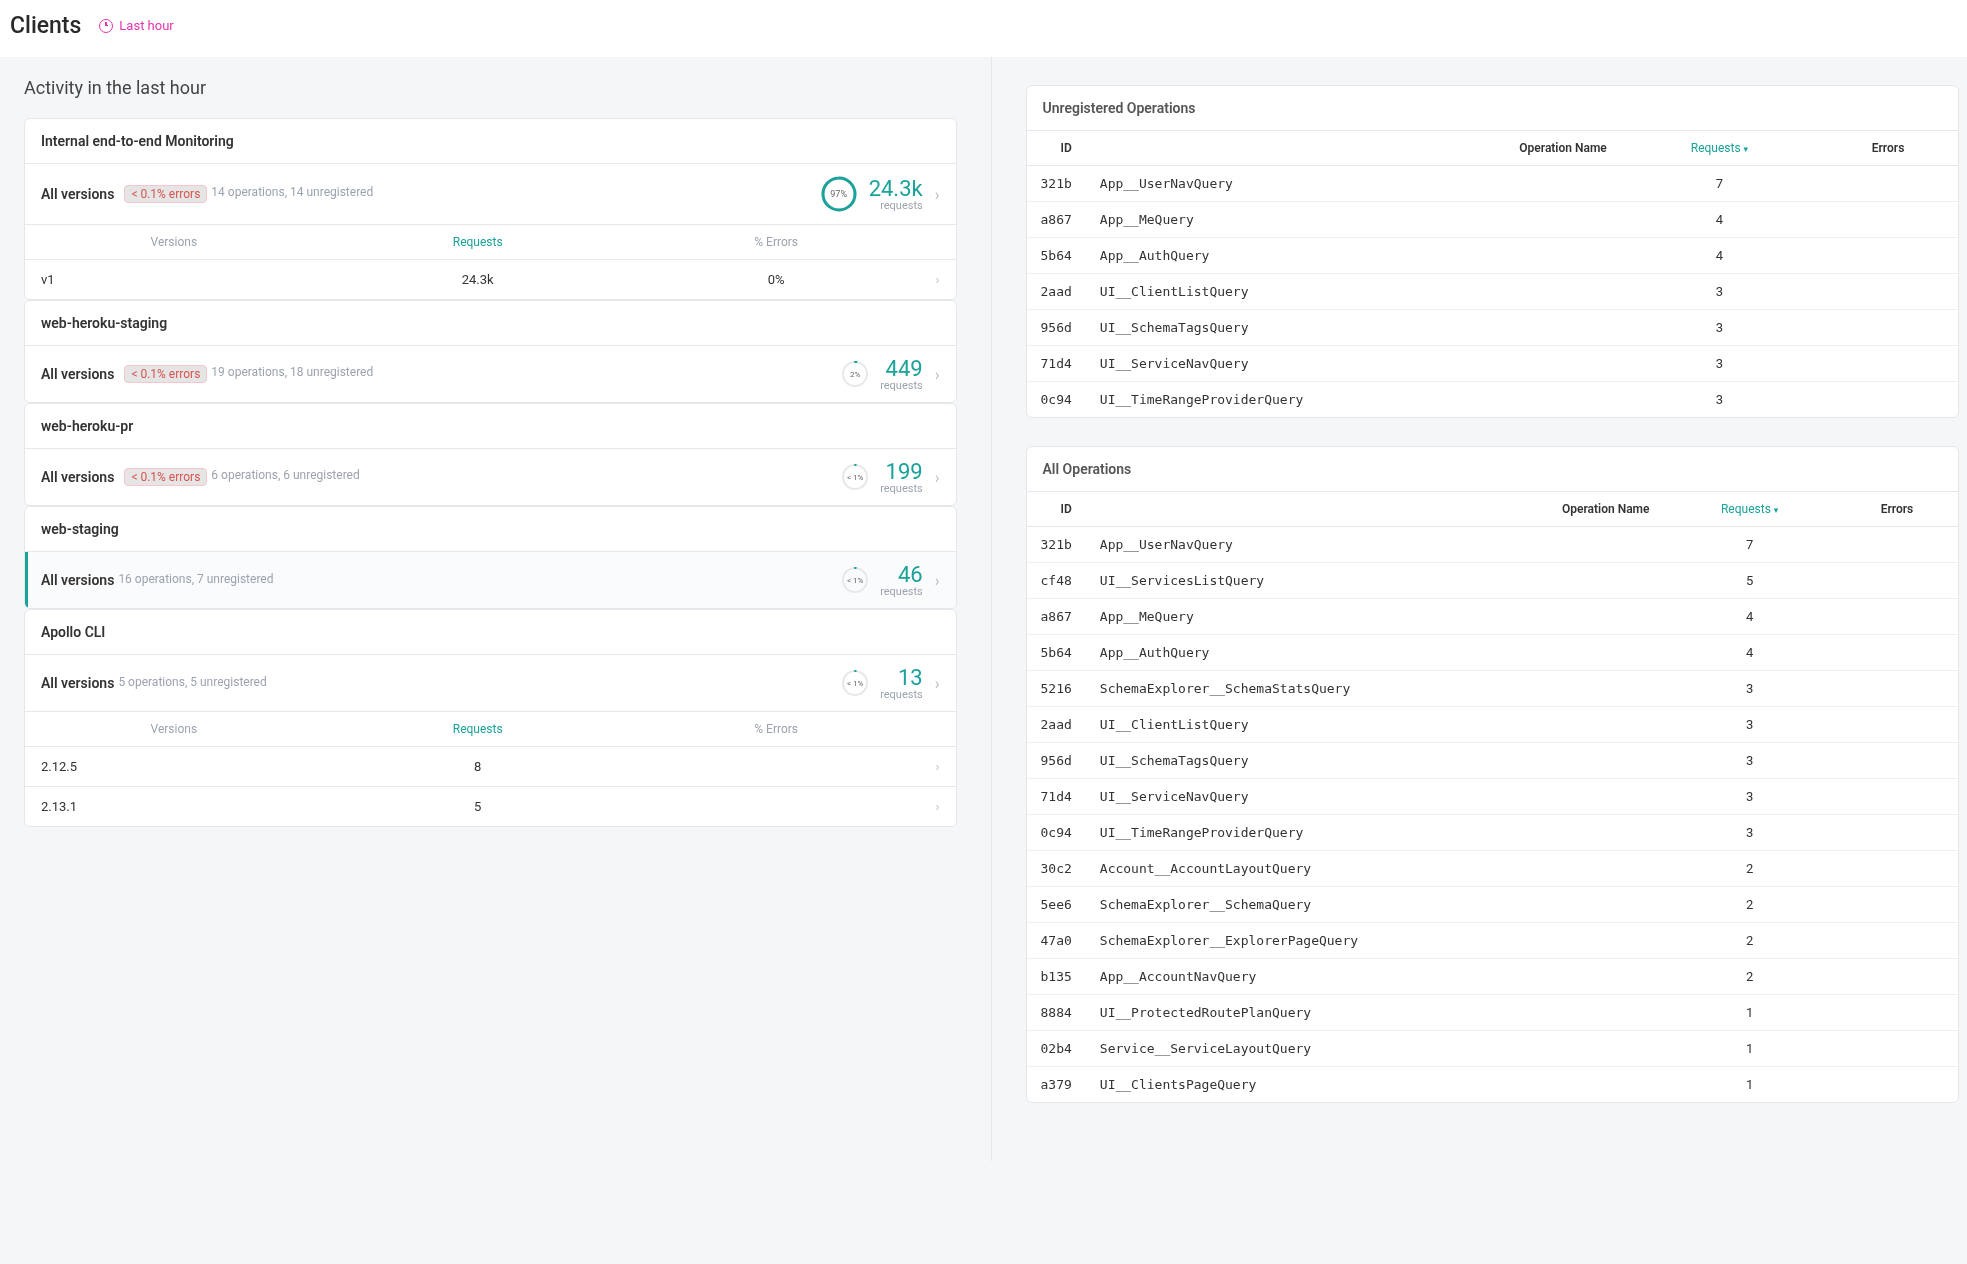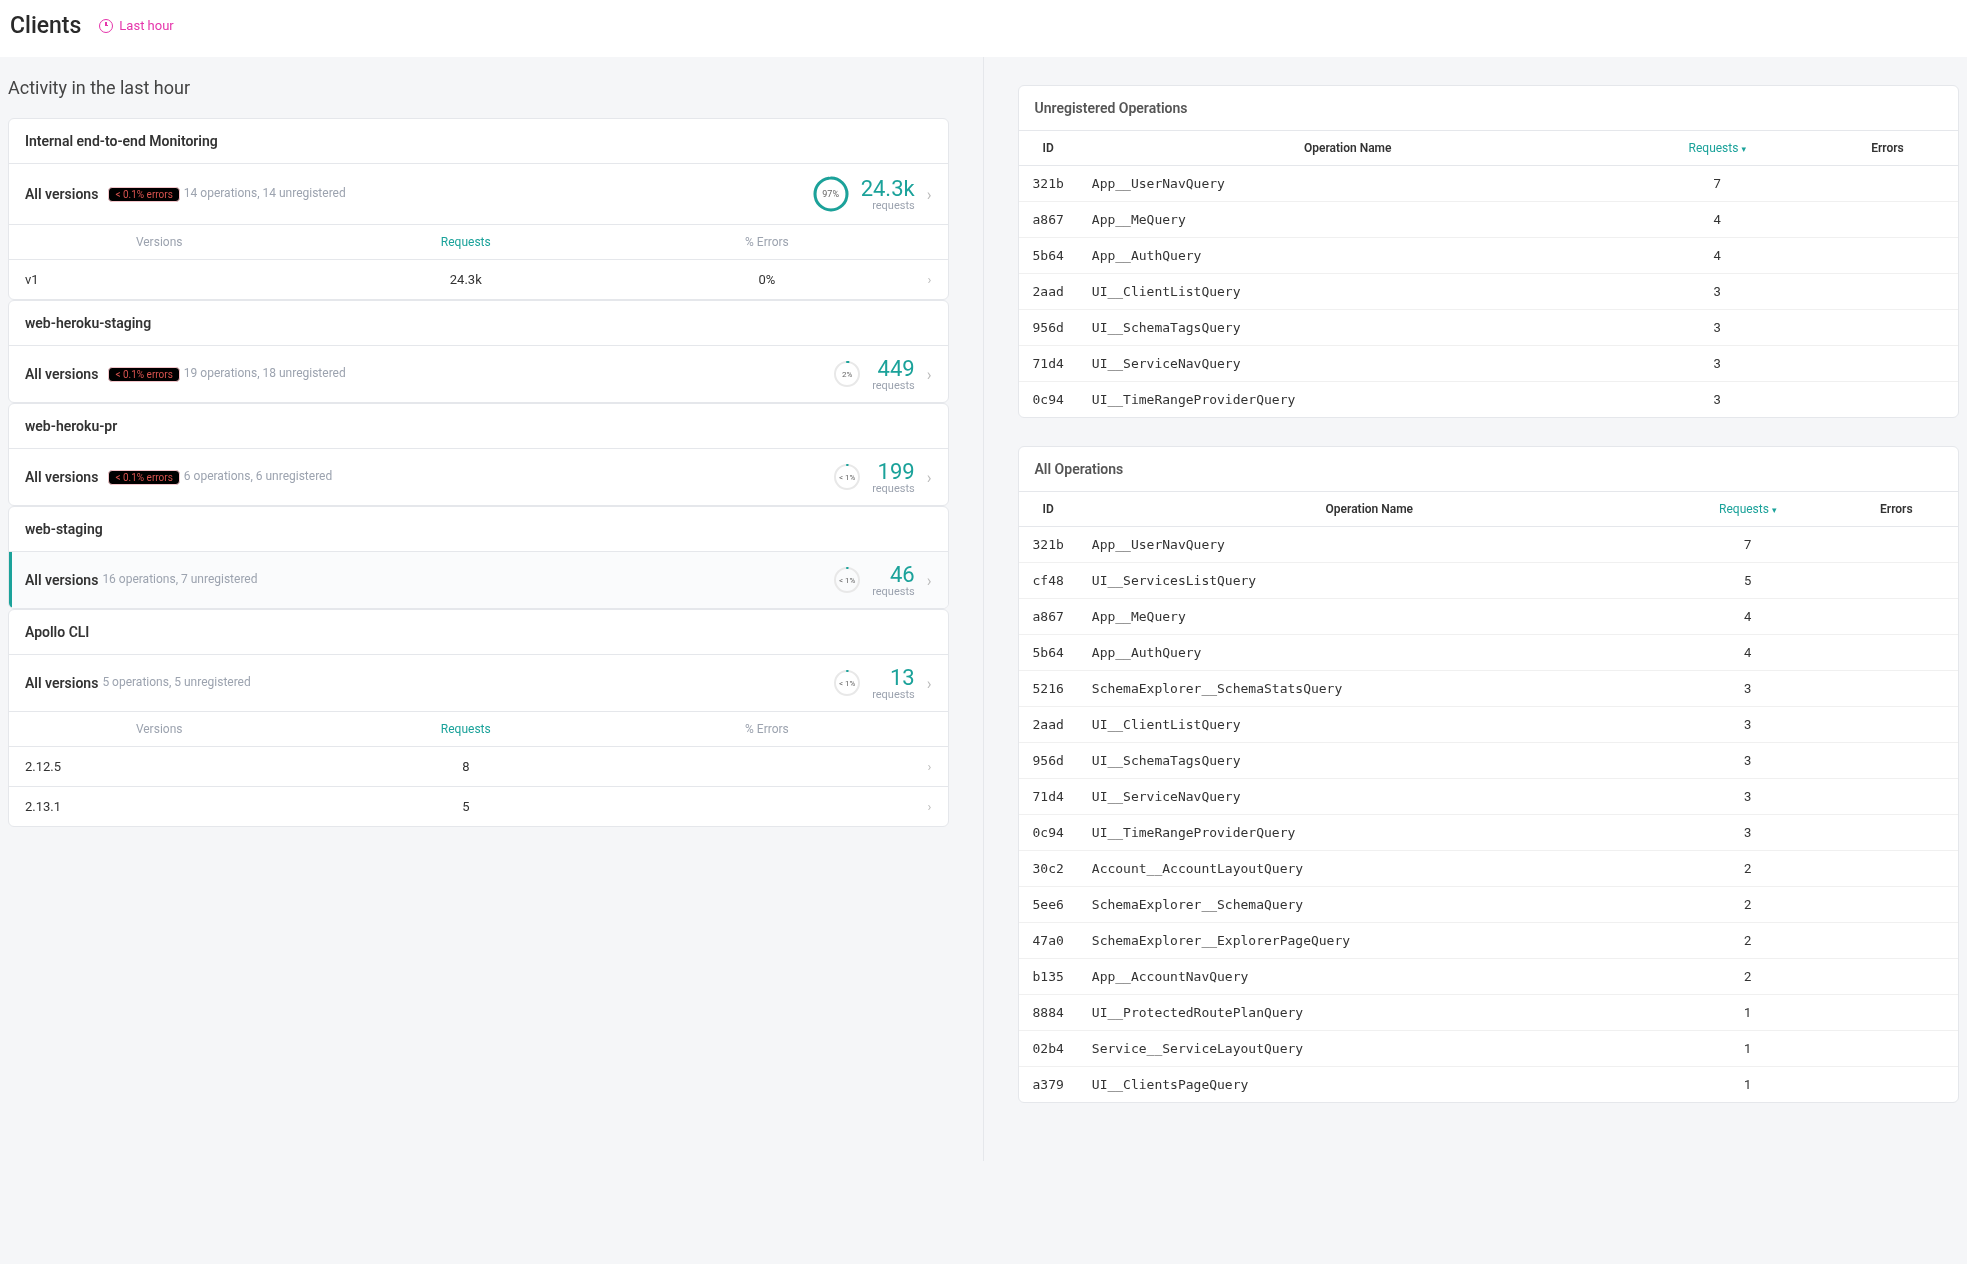--- a/index.html
+++ b/index.html
@@ -51,20 +51,21 @@
     top: 5px;
     left: 5px;
     width: 3px;
     height: 1.5px;
     background: #e535ab;
   }
 
   .main-wrap {
     display: flex;
     gap: 0;
+    padding-left: 16px;
   }
   .left-col {
     width: 50%;
     border-right: 1px solid #e5e7eb;
     padding: 20px 34px 30px 8px;
   }
   .right-col {
     width: 50%;
     padding: 28px 8px 30px 34px;
   }
@@ -100,25 +101,25 @@
   .card-summary.selected {
     border-left: 3px solid #1ba29a;
     padding-left: 13px;
     background: #fafbfc;
   }
   .card-summary.no-border { border-bottom: none; }
   .summary-left { display: flex; flex-direction: row; gap: 4px; }
   .summary-top { display: flex; align-items: center; gap: 10px; }
   .all-versions { font-weight: 600; font-size: 14px; }
   .error-badge {
-    background: #000000;
+    background: #e5e5e5;
     color: #d9534f;
     border: 1px solid #f5c6cb;
     border-radius: 4px;
-    font-size: 10px;
+    font-size: 12px;
     padding: 1px 6px;
   }
   .summary-sub { color: #9ca3af; font-size: 12px; }
   .summary-right { display: flex; align-items: center; gap: 12px; }
   .donut-wrap { display: flex; align-items: center; gap: 10px; }
   .donut {
     position: relative;
     width: 40px;
     height: 40px;
   }
@@ -174,21 +175,21 @@
   .right-card-header {
     padding: 14px 16px;
     border-bottom: 1px solid #e5e7eb;
     font-weight: 600;
     color: #555;
     font-size: 14px;
   }
   .op-table { width: 100%; border-collapse: collapse; }
   .op-table th {
     padding: 10px 14px;
-    text-align: center;
+    text-align: right;
     font-size: 12px;
     font-weight: 600;
     color: #333;
     border-bottom: 1px solid #e5e7eb;
   }
   .op-table th.requests { color: #1ba29a; text-align: center; font-weight: 400; }
   .op-table th.errors { text-align: center; }
   .sort-caret { color: #1ba29a; font-size: 9px; margin-left: 3px; }
   .op-table td {
     padding: 10px 14px;

